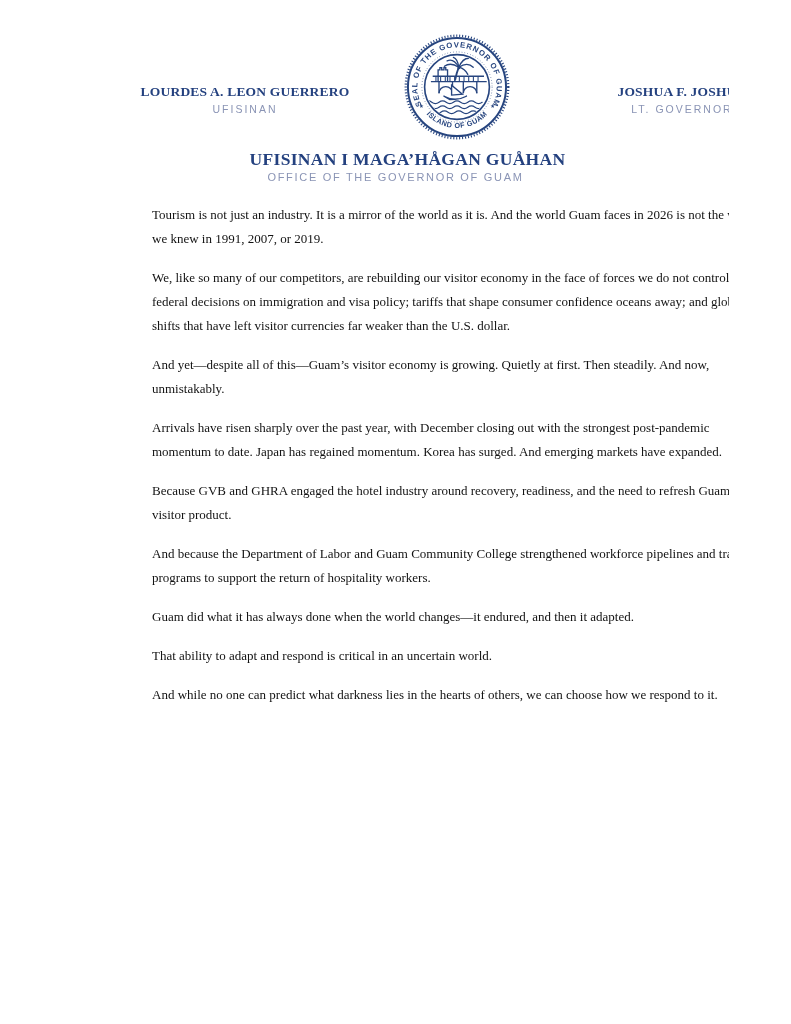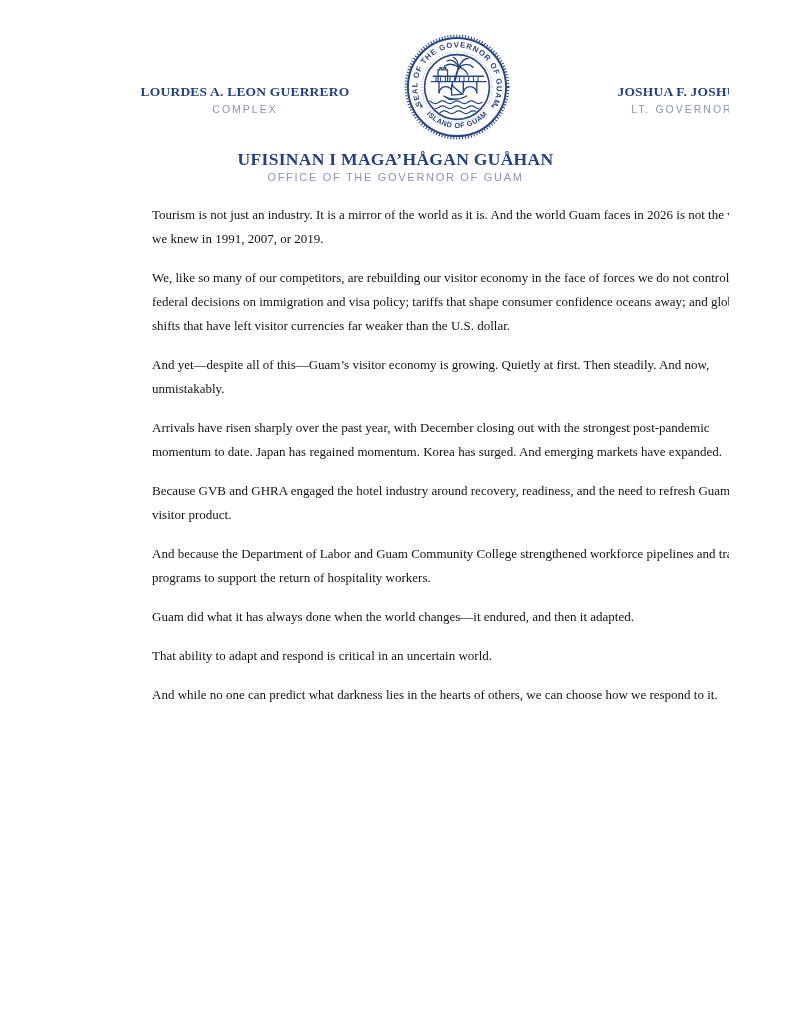--- a/index.html
+++ b/index.html
@@ -17,21 +17,21 @@
     font-weight:bold; font-size:13.5px; color:#24417f;
     letter-spacing:0.2px; white-space:nowrap;
   }
   .official-title {
     font-family:"Liberation Sans", sans-serif; font-size:10.5px;
     color:#8a94b5; letter-spacing:2px; margin-top:3px; white-space:nowrap;
   }
   .seal { position:absolute; left:341px; top:33px; width:108px; height:108px; }
   .seal-text { fill:#27457f; font-family:"Liberation Sans", sans-serif; font-weight:bold; }
   .office-chamorro {
-    position:absolute; top:149px; left:0; width:100%; text-align:center;
+    position:absolute; top:149px; left:12px; width:100%; text-align:center;
     font-weight:bold; font-size:17.5px; color:#24417f; letter-spacing:0.3px;
   }
   .office-english {
     position:absolute; top:171px; left:0; width:100%; text-align:center;
     font-family:Liberation Sans, sans-serif; font-size:11px;
     color:#8a94b5; letter-spacing:1.7px;
   }
   
   .letter-body {
     position:absolute; left:90px; top:203px; width:618px;
@@ -50,21 +50,21 @@
 </style>
 </head>
 <body>
 
 <div class="page">
 
   <header>
 
     <div class="official left">
       <div class="official-name">LOURDES A. LEON GUERRERO</div>
-      <div class="official-title">COMPLEX</div>
+      <div class="official-title">UFISINAN</div>
     </div>
 
     <div class="seal">
       <svg viewBox="0 0 120 120" width="108" height="108">
         <defs>
           <path id="sealTop" d="M 28.9,91.1 A 44,44 0 1 1 91.1,91.1"></path>
           <path id="sealBottom" d="M 25.1,89.2 A 45.5,45.5 0 0 0 94.9,89.2"></path>
           <clipPath id="sealClip">
               <circle cx="60" cy="60" r="34.5"></circle>
             </clipPath>

